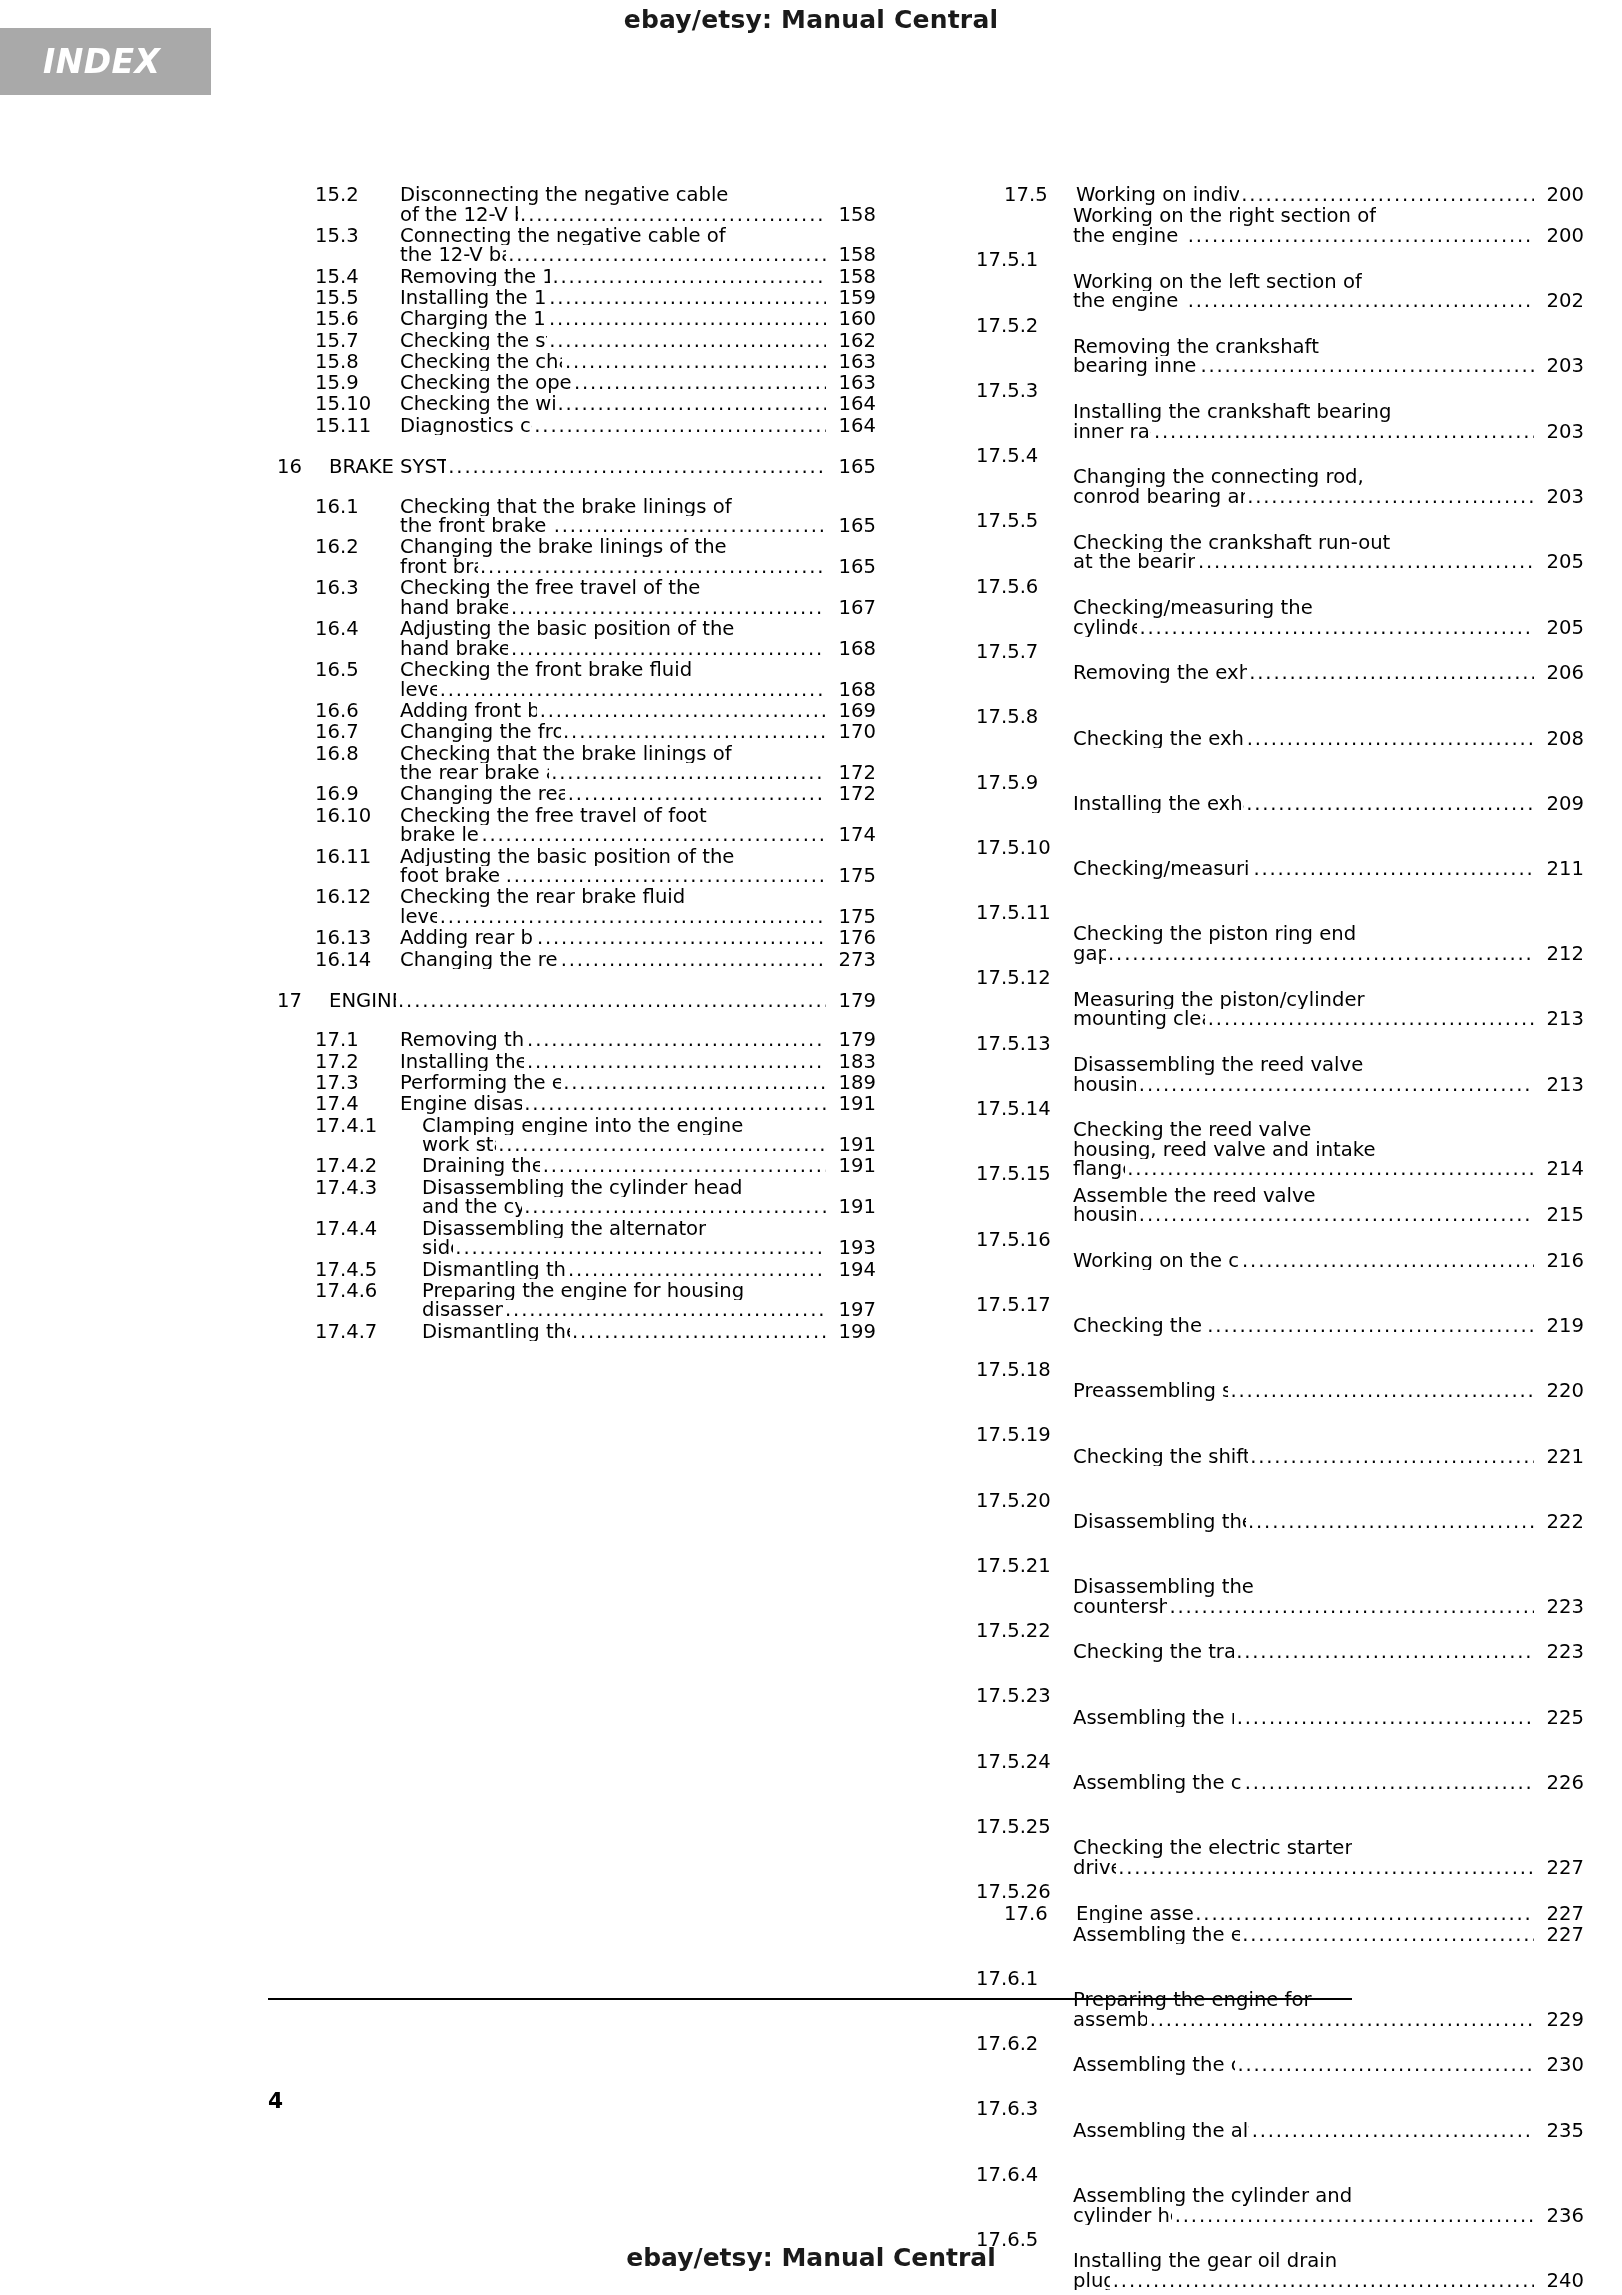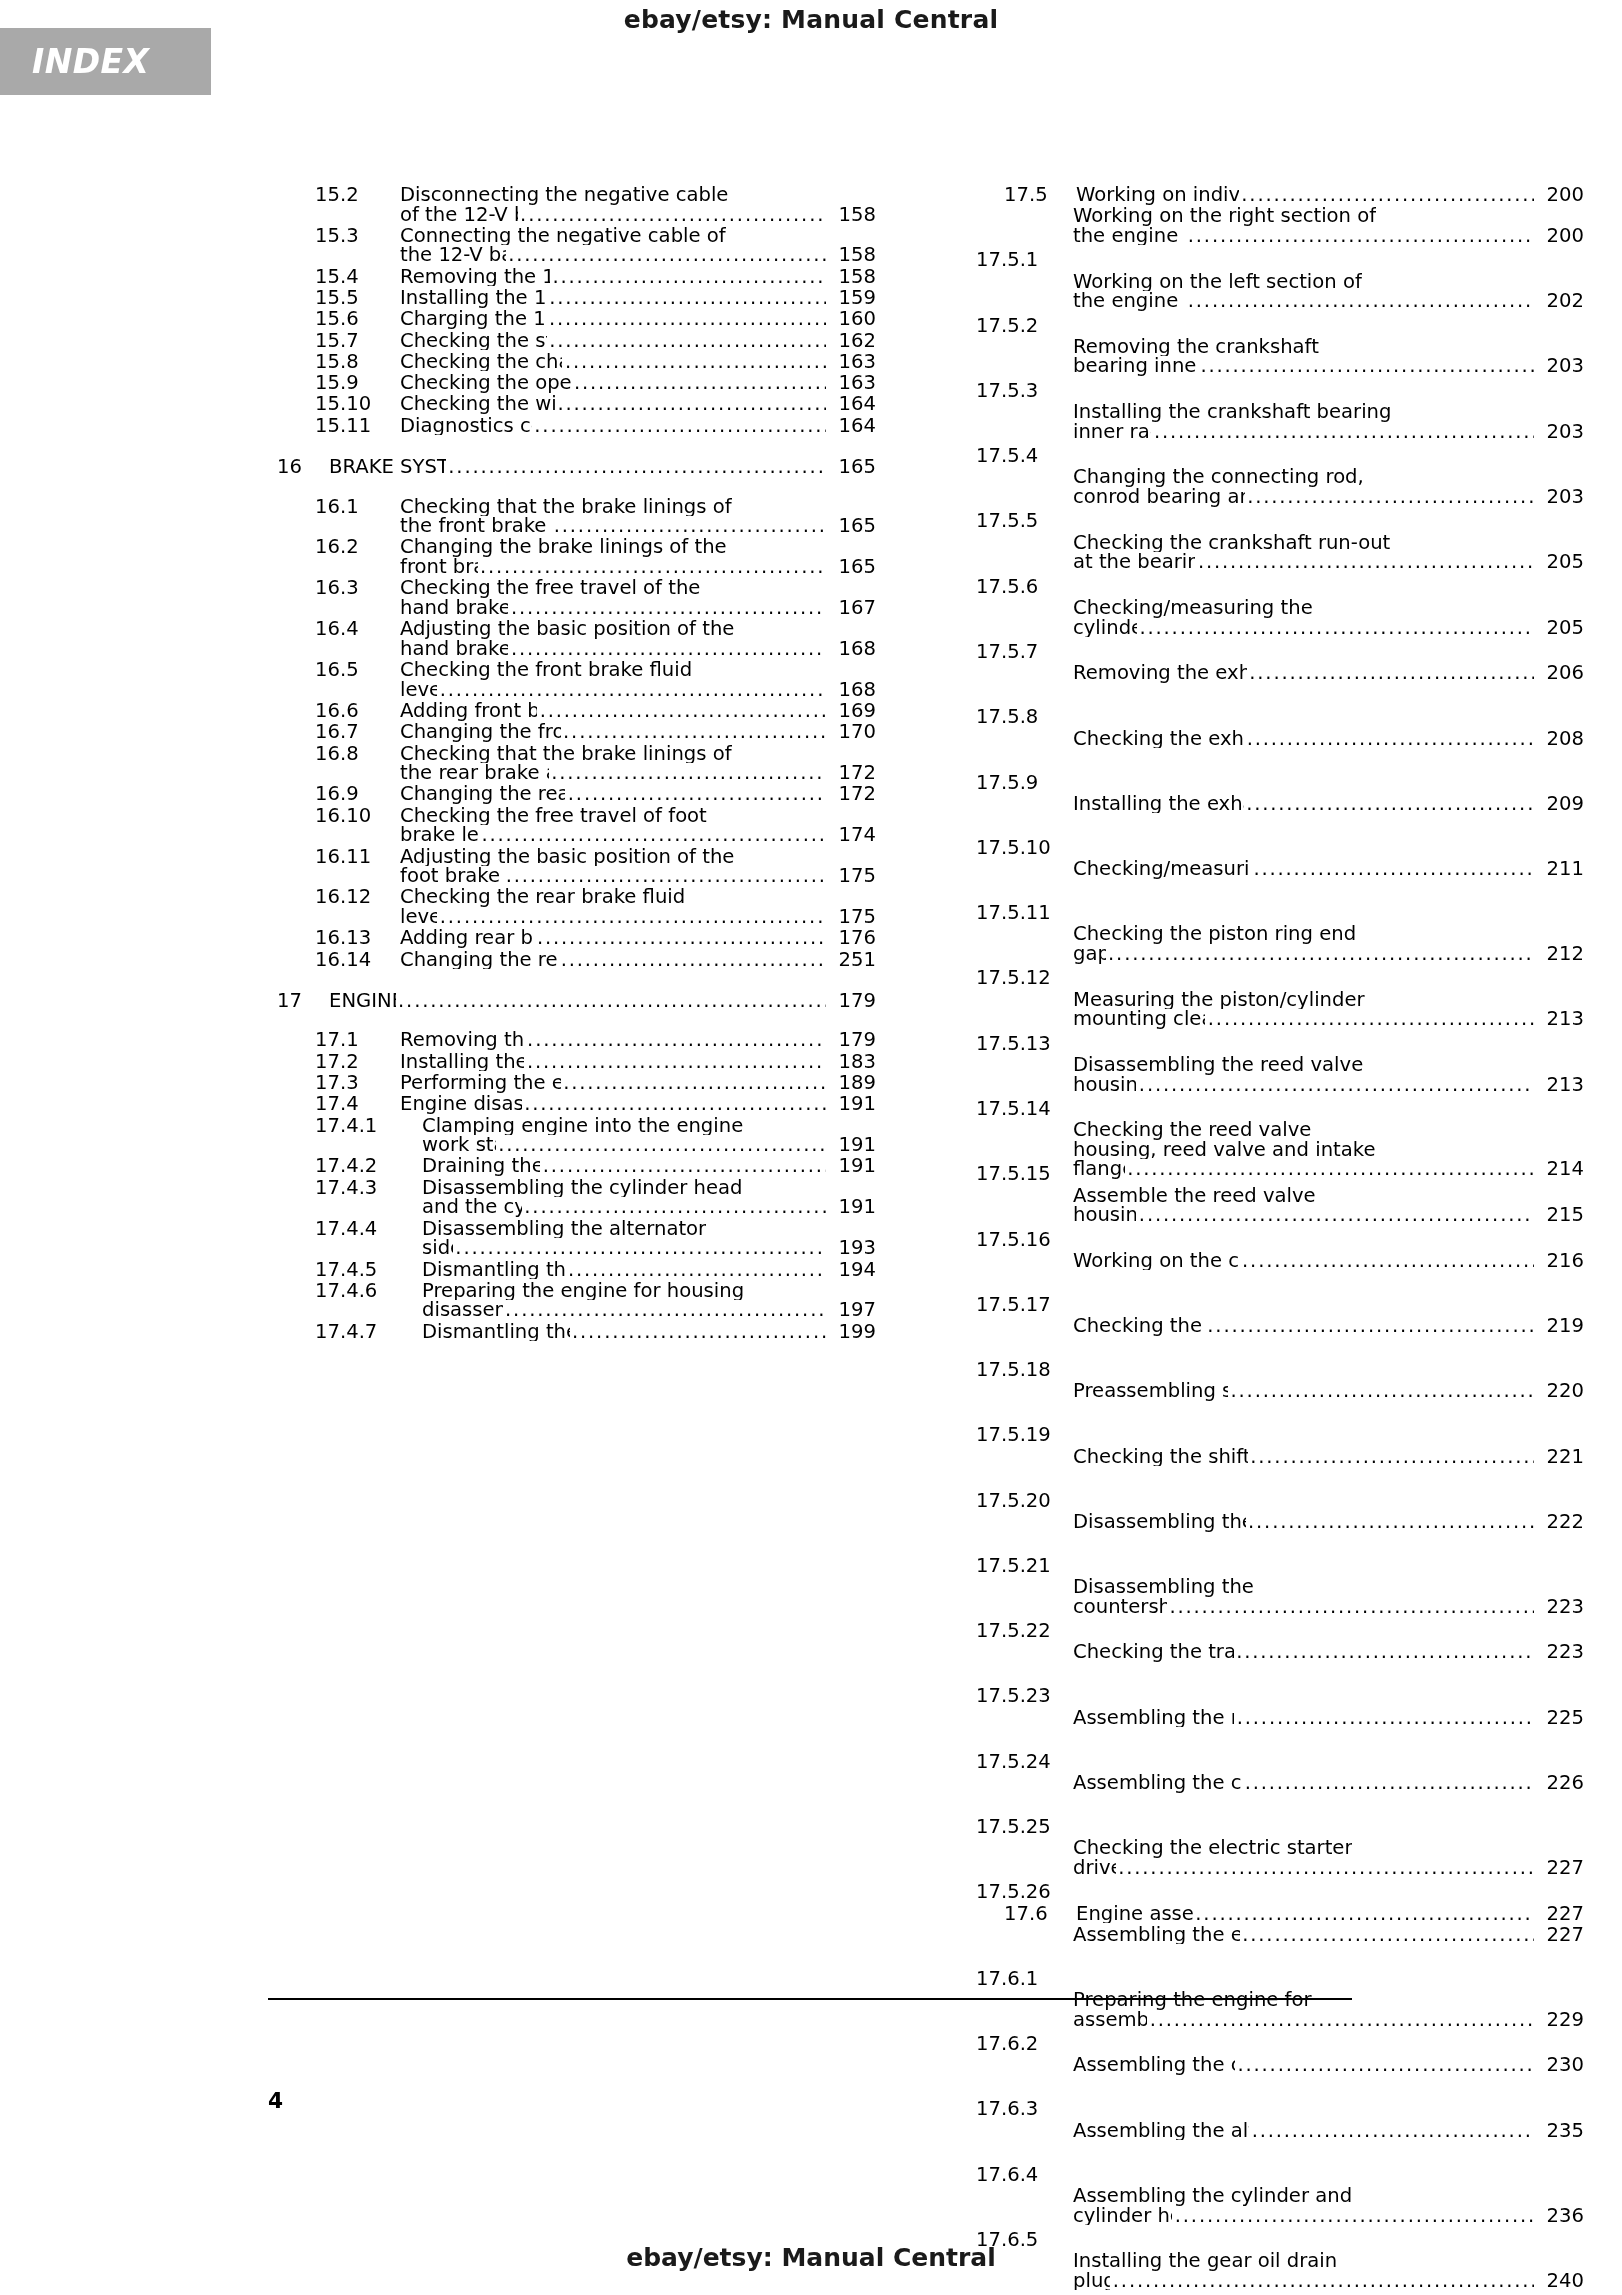--- a/index.html
+++ b/index.html
@@ -35,21 +35,21 @@
     position: absolute;
     top: 28px;
     left: 0;
     width: 211px;
     height: 67px;
     background: #a9a9a9;
     display: flex;
     align-items: center;
   }
   .index-tab-label {
-    padding-left: 32px;
+    padding-left: 43px;
     font-size: 33px;
     font-weight: bold;
     font-style: italic;
     color: #ffffff;
     letter-spacing: 0.4px;
   }
   
   .columns {
     position: absolute;
     top: 185px;
@@ -435,21 +435,21 @@
               <span class="pg">176</span>
             </div>
           </div>
         </div>
         <div class="entry level2">
           <div class="num lvl2">16.14</div>
           <div class="body">
             <div class="line">
               <span class="txt">Changing the rear brake fluid</span>
               <span class="dots">............................................................</span>
-              <span class="pg">251</span>
+              <span class="pg">273</span>
             </div>
           </div>
         </div>
         <div class="entry level1">
           <div class="num lvl1">17</div>
           <div class="body">
             <div class="line">
               <span class="txt">ENGINE</span>
               <span class="dots">............................................................</span>
               <span class="pg">179</span>

